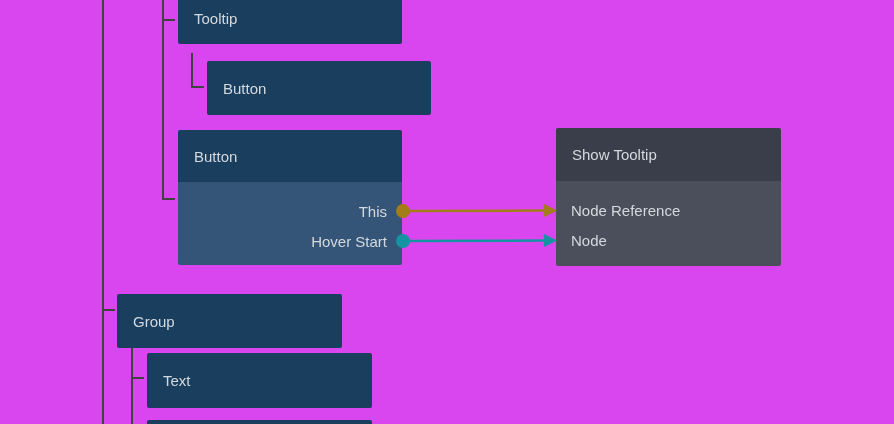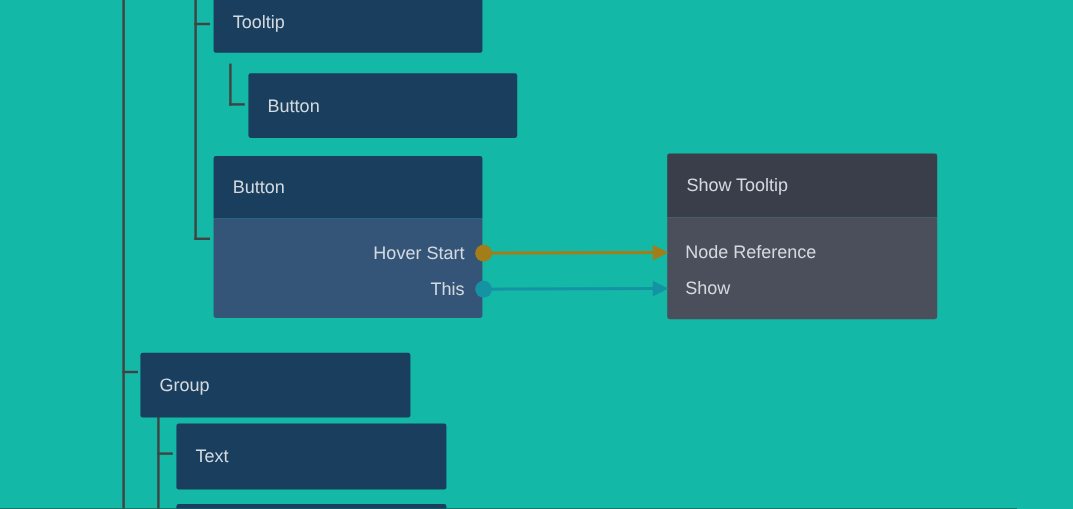--- a/index.html
+++ b/index.html
@@ -6,21 +6,21 @@
     margin: 0;
     padding: 0;
     background: #151515;
     font-family: "Liberation Sans", "DejaVu Sans", sans-serif;
   }
   .canvas {
     position: relative;
     width: 894px;
     height: 424px;
     overflow: hidden;
-    background: #14b8a6;
+    background: #d946ef;
   }
   
   .vline, .hline {
     position: absolute;
     background: #424242;
   }
   .vline { width: 2px; }
   .hline { height: 2px; }
 
   
@@ -93,38 +93,38 @@
       <span>Button</span>
     </div>
   </div>
 
   <div class="node" style="left:178px; top:130px; width:224px;">
     <div class="node-header tree-header" style="height:52px;">
       <span>Button</span>
     </div>
     <div class="tree-body" style="height:83px; padding-top:14px; box-sizing:border-box;">
       <div class="port-row out">
-        <span>Hover Start</span>
+        <span>This</span>
       </div>
       <div class="port-row out">
-        <span>This</span>
+        <span>Hover Start</span>
       </div>
     </div>
   </div>
 
   <div class="node" style="left:556px; top:128px; width:225px;">
     <div class="node-header action-header" style="height:53px;">
       <span>Show Tooltip</span>
     </div>
     <div class="action-body" style="height:85px; padding-top:14px; box-sizing:border-box;">
       <div class="port-row in">
         <span>Node Reference</span>
       </div>
       <div class="port-row in">
-        <span>Show</span>
+        <span>Node</span>
       </div>
     </div>
   </div>
 
   <div class="node header-only" style="left:117px; top:284px; width:225px; height:54px;margin-top:10px;">
     <div class="node-header tree-header">
       <span>Group</span>
     </div>
   </div>
 

